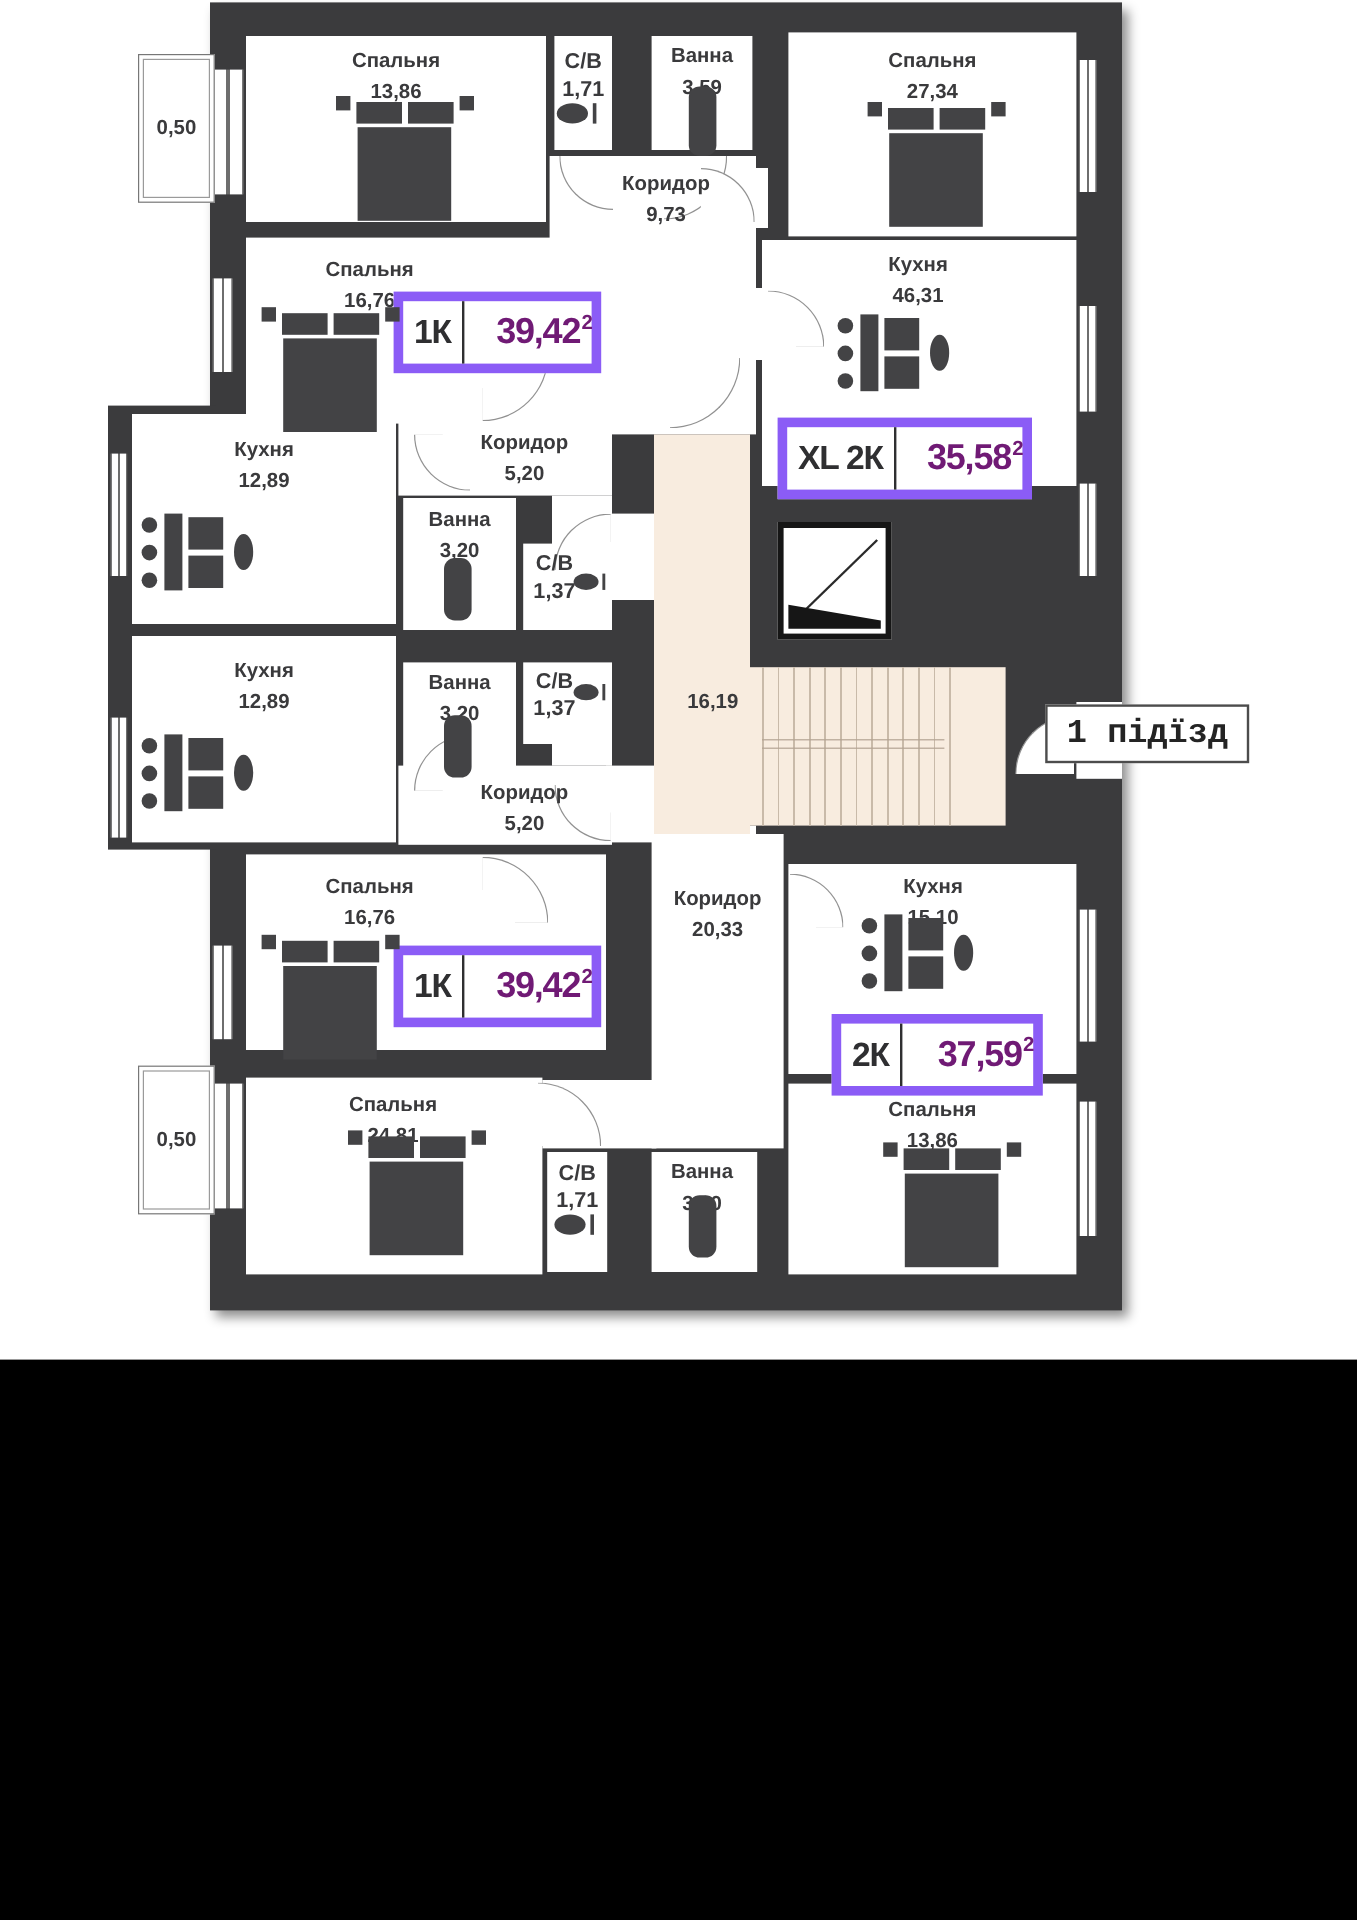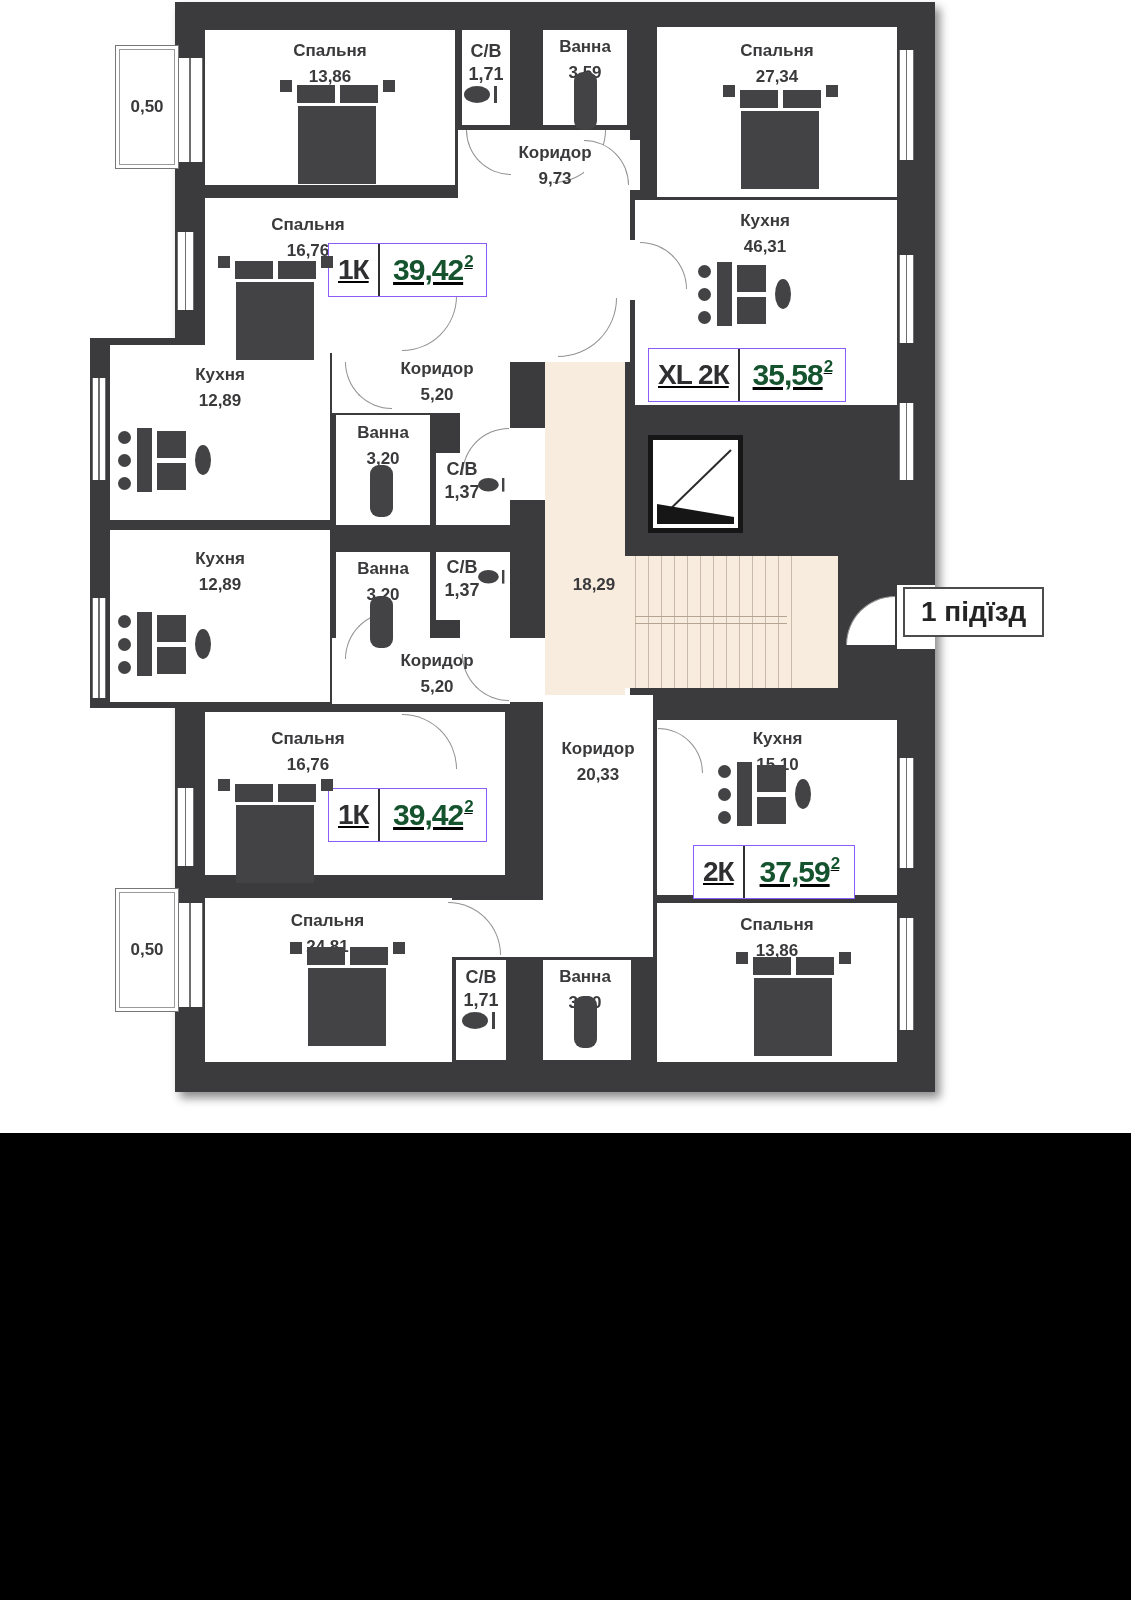--- a/index.html
+++ b/index.html
@@ -15,25 +15,25 @@
   .treads{position:absolute;left:10px;top:0;width:158px;height:100%;
           background:repeating-linear-gradient(to right,#c9baa9 0 1.5px,transparent 1.5px 13px);}
   .landing{position:absolute;left:10px;top:60px;width:152px;height:6px;
            border-top:1.5px solid #b3a493;border-bottom:1.5px solid #b3a493;}
   
   .rl{position:absolute;text-align:center;font-weight:bold;color:#3a3a3c;
       font-size:17px;line-height:1.5;white-space:nowrap;}
   .rl span{display:block;}
   .rl.sm{font-size:18px;line-height:1.25;}
   
-  .badge{position:absolute;display:flex;background:#fff;border:1px solid #8b5cf6;align-items:stretch;text-decoration:underline;}
+  .badge{position:absolute;display:flex;background:#fff;border:8px solid #8b5cf6;align-items:stretch;}
   .bt{display:flex;align-items:center;justify-content:center;padding:0 9px;
       font-size:28px;font-weight:bold;color:#2f2f31;letter-spacing:-1px;}
-  .ba{flex:1;display:flex;align-items:center;justify-content:center;border-left:2px solid #2f2f31;
-      font-size:30px;font-weight:bold;color:#14532d;letter-spacing:-1px;}
+  .ba{flex:1;display:flex;align-items:center;justify-content:flex-end;border-left:2px solid #2f2f31;
+      font-size:30px;font-weight:bold;color:#701a75;letter-spacing:-1px;}
   .ba sup{font-size:17px;margin-top:-16px;margin-left:1px;}
   
   .entr{position:absolute;background:#fff;border:2px solid #4c4c4c;padding:7px 16px;
         font-size:28px;font-weight:bold;color:#242424;white-space:nowrap;}
   
   .balc{position:absolute;width:62px;height:122px;background:#fff;border:1px solid #777;
         display:flex;align-items:center;justify-content:center;
         font-size:17px;font-weight:bold;color:#3a3a3c;}
   .balc::after{content:"";position:absolute;inset:3px;border:1px solid #9a9a9a;}
   
@@ -211,21 +211,21 @@
   </div>
   <div class="rl" style="left:362px;top:648px;width:150px;">
     <span>Коридор</span>
       <span>5,20</span>
   </div>
   <div class="rl" style="left:218px;top:726px;width:180px;">
     <span>Спальня</span>
       <span>16,76</span>
   </div>
   <div class="rl" style="left:556px;top:572px;width:76px;">
-    <span>18,29</span>
+    <span>16,19</span>
   </div>
   <div class="rl" style="left:546px;top:736px;width:104px;">
     <span>Коридор</span>
       <span>20,33</span>
   </div>
   <div class="rl" style="left:680px;top:726px;width:195px;">
     <span>Кухня</span>
       <span>15,10</span>
   </div>
   <div class="rl" style="left:225px;top:908px;width:205px;">
@@ -267,21 +267,21 @@
       </div>
   </div>
   <div class="badge" style="left:693px;top:845px;width:160px;height:52px;">
     <div class="bt">2К</div>
     <div class="ba">
         <span>37,59</span>
         <sup>2</sup>
       </div>
   </div>
 
-  <div class="entr" style="left:903px;top:587px;">
+  <div class="entr" style="left:871px;top:587px;font-family:Liberation Mono, monospace;">
     <span>1 підїзд</span>
   </div>
 
   <div class="bed" style="left:262px;top:80px;">
     <div class="hb">
         <i class="ns"></i>
         <i class="pl"></i>
         <i class="pl"></i>
         <i class="ns"></i>
       </div>

